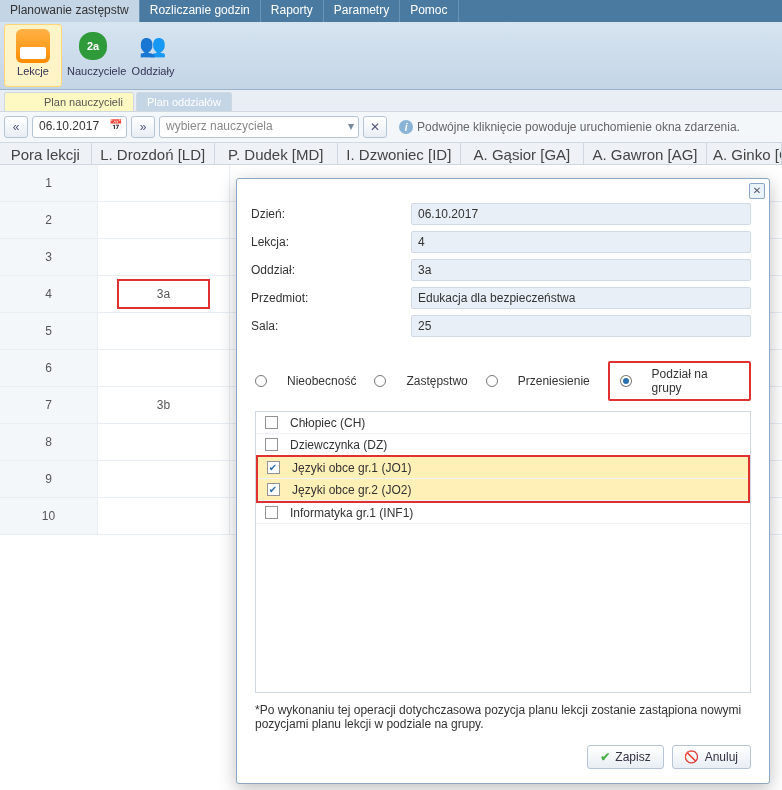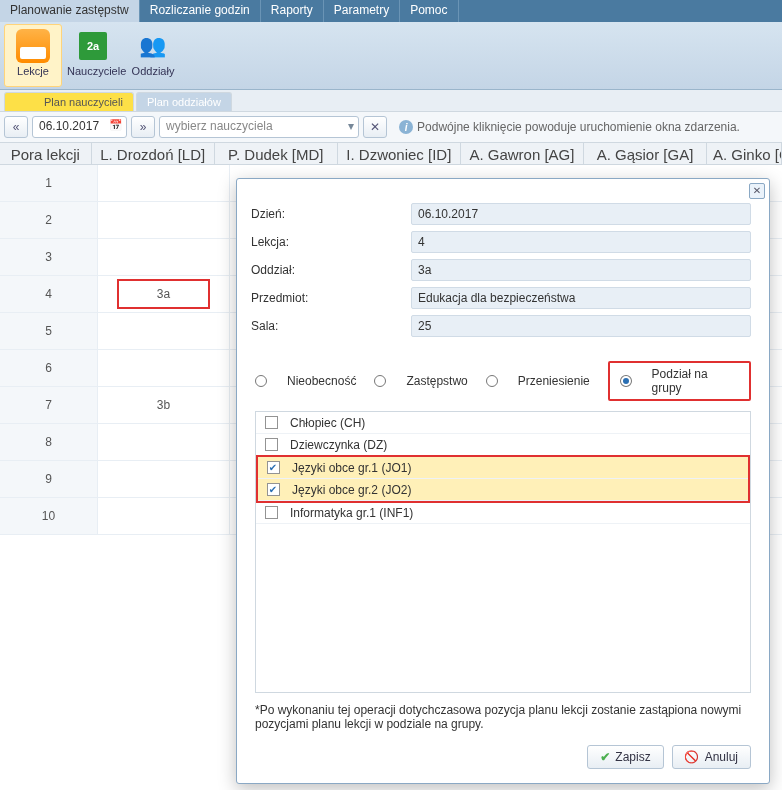--- a/index.html
+++ b/index.html
@@ -67,21 +67,21 @@
     font-size: 11px;
     border: 1px solid #cfd8e0;
     border-bottom: none;
     background: #c4d5e6;
     color: #fff;
     margin-right: 2px;
     border-radius: 3px 3px 0 0;
     cursor: pointer;
   }
   .plan-tab.active {
-    background: #fde047;
+    background: #fef9c3;
     color: #555;
     padding-left: 39px;
   }
   .toolbar {
     display: flex;
     align-items: center;
     padding: 4px;
     gap: 4px;
     background: #f4f7fa;
     border-bottom: 1px solid #cfd8e0;
@@ -294,21 +294,21 @@
     padding: 4px 12px;
     font-size: 12px;
     color: #334;
     cursor: pointer;
     display: inline-flex; align-items: center; gap: 5px;
   }
   .ic-green { color: #4caf50; font-weight: bold; }
   .ic-red { color: #e04030; font-weight: bold; }
   .cal-ic { width:34px;height:34px;background:linear-gradient(#ffb347,#ff8c00);border-radius:6px;position:relative; }
   .cal-ic::after{content:"";position:absolute;left:4px;top:18px;width:26px;height:12px;background:#fff;border-radius:2px;}
-  .green-sq{width:28px;height:28px;background:#2e9a3a;border-radius:2px;color:#fff;display:flex;align-items:center;justify-content:center;font-size:11px;font-weight:bold;}
+  .green-sq{width:28px;height:28px;background:#2e9a3a;border-radius:13px;color:#fff;display:flex;align-items:center;justify-content:center;font-size:11px;font-weight:bold;}
   .pers-ic{width:28px;height:28px;display:flex;align-items:center;justify-content:center;font-size:22px;}
 </style>
 </head>
 <body>
 
 <div class="tabstrip" id="topTabs">
     <div class="tab active">Planowanie zastępstw</div>
     <div class="tab">Rozliczanie godzin</div>
     <div class="tab">Raporty</div>
     <div class="tab">Parametry</div>
@@ -351,22 +351,22 @@
     <span class="info-icon">i</span>
     <span>Podwójne kliknięcie powoduje uruchomienie okna zdarzenia.</span>
   </div>
 </div>
 
 <div class="grid-header" id="gridHeader">
     <div class="gh-cell ">Pora lekcji</div>
     <div class="gh-cell col">L. Drozdoń [LD]</div>
     <div class="gh-cell col">P. Dudek [MD]</div>
     <div class="gh-cell col">I. Dzwoniec [ID]</div>
+    <div class="gh-cell col">A. Gąsior [GA]</div>
     <div class="gh-cell col">A. Gawron [AG]</div>
-    <div class="gh-cell col">A. Gąsior [GA]</div>
     <div class="gh-cell coll">A. Ginko [G</div>
   </div>
 
 <div class="grid-body" id="gridBody">
     <div class="grid-row">
       <div class="gr-cell first">1</div>
       <div class="gr-cell col"></div>
     </div>
     <div class="grid-row">
       <div class="gr-cell first">2</div>

